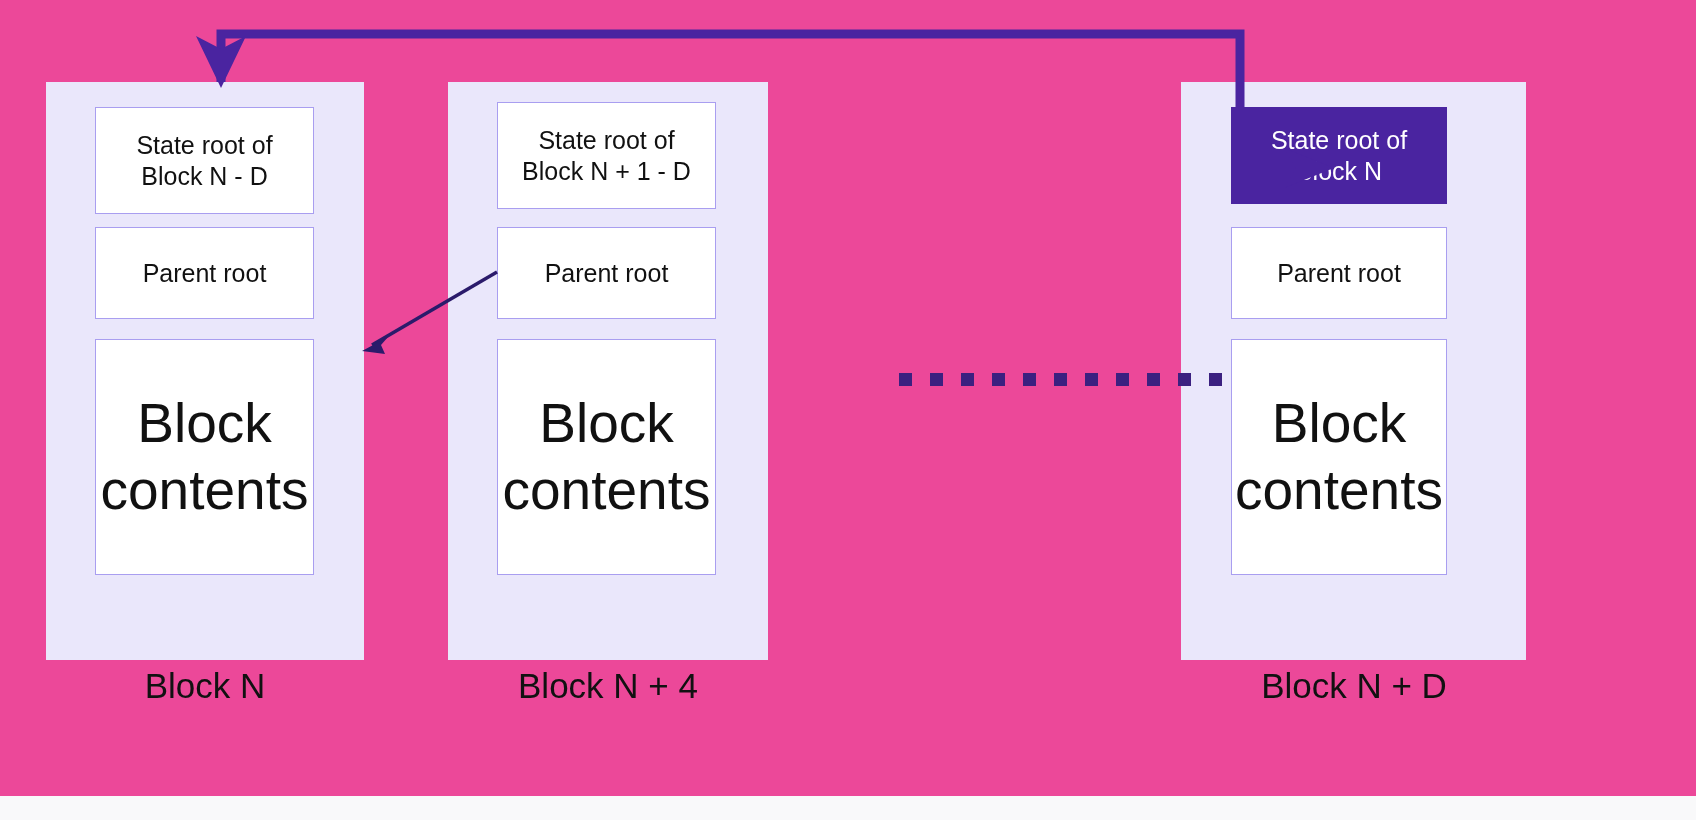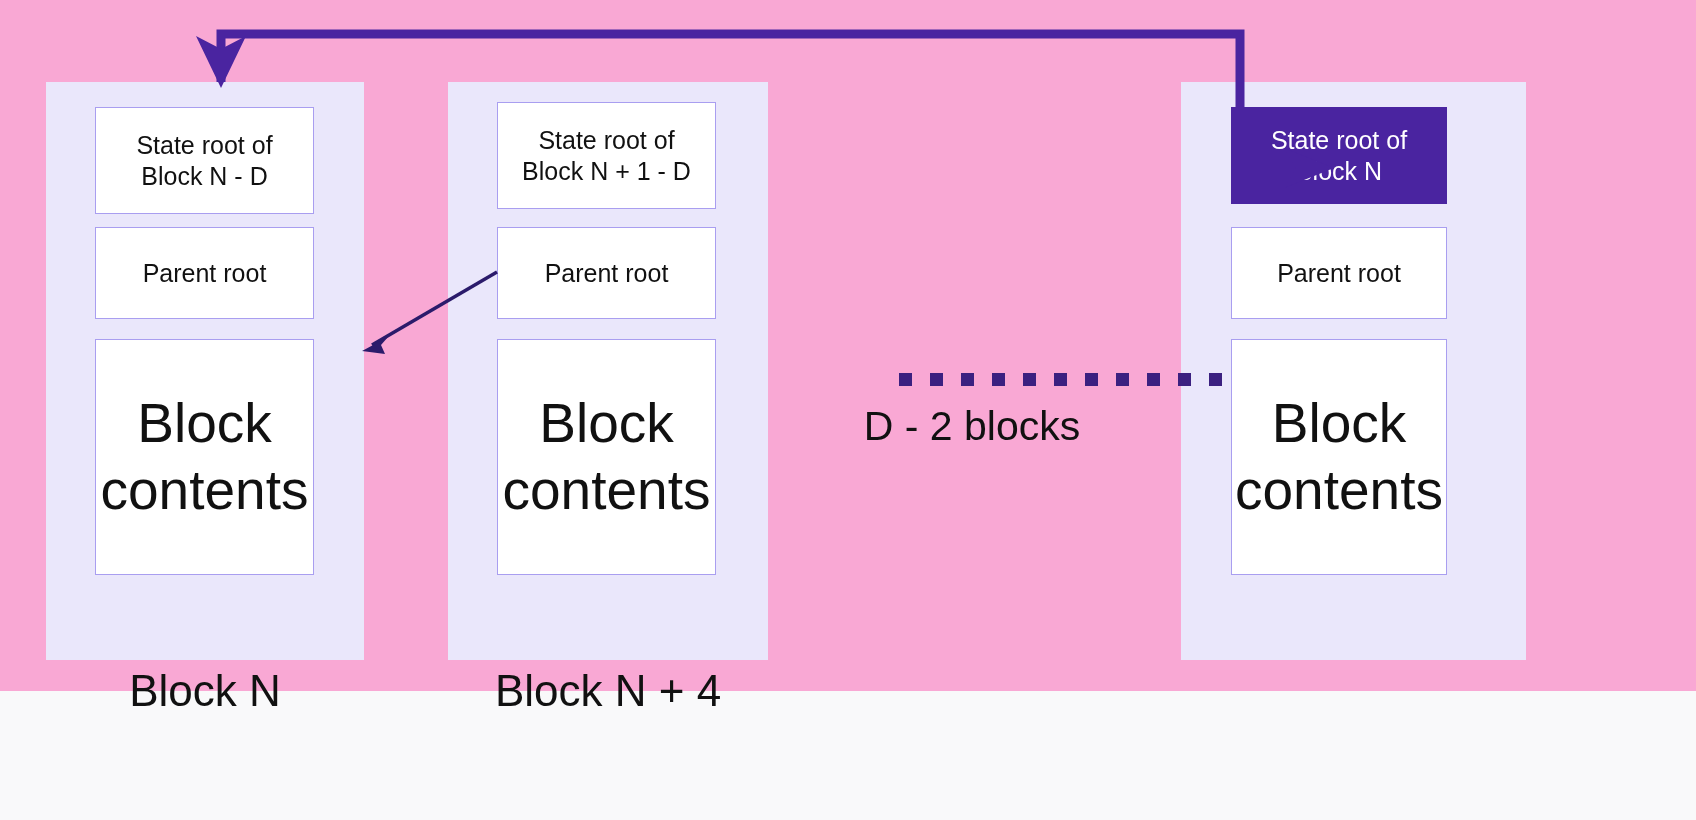--- a/index.html
+++ b/index.html
@@ -9,22 +9,22 @@
   body {
     width: 1696px;
     height: 820px;
     background: #f9f9fa;
     font-family: "Liberation Sans", sans-serif;
     overflow: hidden;
   }
   #canvas {
     position: relative;
     width: 1696px;
-    height: 691px;
-    background: #f9a8d4;
+    height: 796px;
+    background: #ec4899;
   }
   .band {
     position: absolute;
     background: #eae7fb;
   }
   .cell {
     position: absolute;
     background: #ffffff;
     border: 1.5px solid #a99ef0;
     box-sizing: border-box;
@@ -38,21 +38,21 @@
   }
   .cell.small { font-size: 25px; }
   .cell.big   { font-size: 55px; }
   .cell.highlight {
     background: #4a24a0;
     border-color: #4a24a0;
     color: #ffffff;
   }
   .col-label {
     position: absolute;
-    font-size: 44px;
+    font-size: 35px;
     color: #111111;
     text-align: center;
     white-space: nowrap;
   }
   .gap-label {
     position: absolute;
     font-size: 41px;
     color: #111111;
     text-align: center;
     white-space: nowrap;
@@ -109,24 +109,24 @@
       <div class="dot" style="left: 992px; top: 373px; background: rgb(59, 32, 128);"></div>
       <div class="dot" style="left: 1023px; top: 373px; background: rgb(59, 32, 128);"></div>
       <div class="dot" style="left: 1054px; top: 373px; background: rgb(59, 32, 128);"></div>
       <div class="dot" style="left: 1085px; top: 373px; background: rgb(59, 32, 128);"></div>
       <div class="dot" style="left: 1116px; top: 373px; background: rgb(59, 32, 128);"></div>
       <div class="dot" style="left: 1147px; top: 373px; background: rgb(59, 32, 128);"></div>
       <div class="dot" style="left: 1178px; top: 373px; background: rgb(59, 32, 128);"></div>
       <div class="dot" style="left: 1209px; top: 373px; background: rgb(59, 32, 128);"></div>
     </div>
 
-  <div class="gap-label" style="left:772px; top:403px; width:400px;">D - 2 blocks</div>
 
   <div class="col-label" style="left:5px; top:666px; width:400px;">Block N</div>
   <div class="col-label" style="left:408px; top:666px; width:400px;">Block N + 4</div>
+  <div class="col-label" style="left:1154px; top:666px; width:400px;">Block N + D</div>
 
   <svg id="arrows" viewBox="0 0 1696 820">
 
     <g>
       <path d="M 221 82 L 221 34 L 1240 34 L 1240 168 L 1316 168" fill="none" stroke="#4a24a0" stroke-width="9" stroke-linejoin="miter" stroke-linecap="butt"></path>
 
       <path d="M 221 88 L 196 36 L 221 49 L 246 36 Z" fill="#4a24a0"></path>
 
       <path d="M 1334 168 L 1284 148 L 1296 168 L 1284 188 Z" fill="#4a24a0"></path>
     </g>

